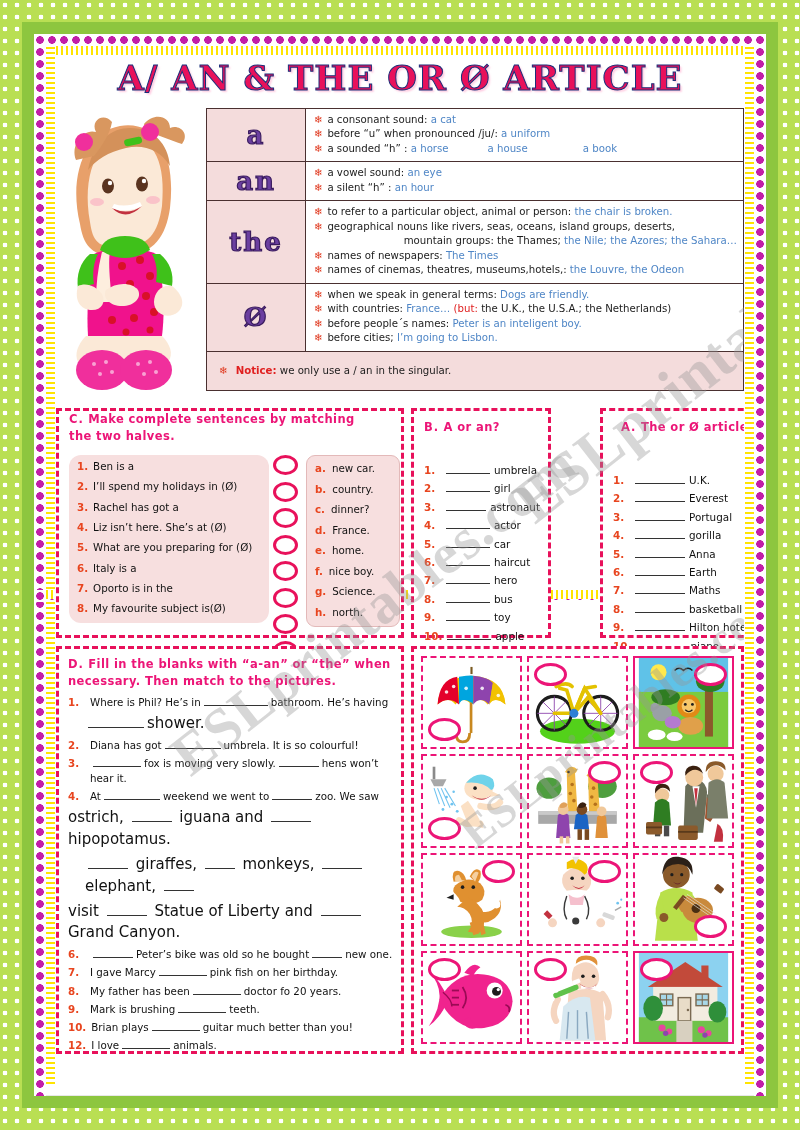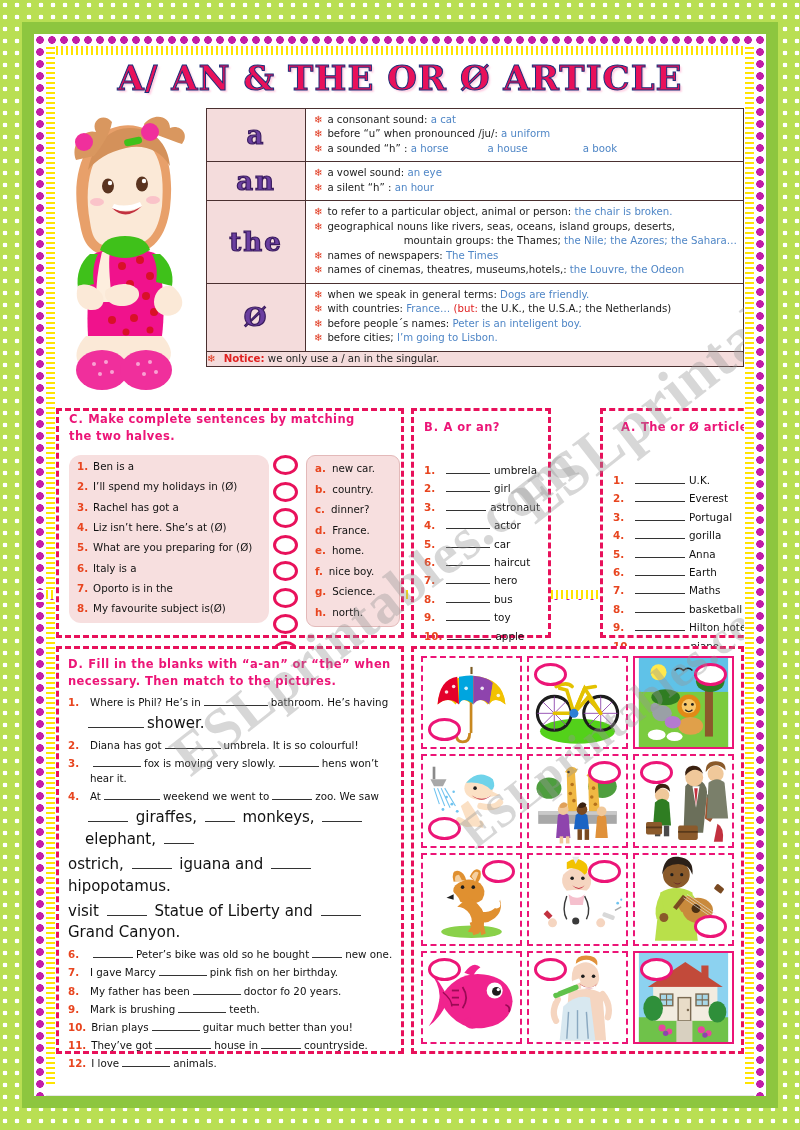--- a/index.html
+++ b/index.html
@@ -81,21 +81,21 @@
 
   
   .girl{position:absolute;left:-6px;top:48px;width:150px;height:300px;z-index:6;}
 
   
   .rules{
     position:absolute;left:150px;top:52px;width:538px;
     border:1.5px solid #4a3030;border-collapse:collapse;
     background:#fff;z-index:7;
   }
-  .rules td{border:1.2px solid #4a3030;vertical-align:middle;padding:0;}
+  .rules td{border:1.2px solid #4a3030;vertical-align:middle;padding:12px;}
   .rules .keycell{
     width:98px;background:#f4dcdc;text-align:center;padding:4px 0;
   }
   .keyword{
     font-family:"DejaVu Serif", serif;font-weight:bold;
     font-size:26px;color:#6b3fa0;
     -webkit-text-stroke:1.2px #3a1b5e;
     text-shadow:0 0 0 #fff;
     letter-spacing:2px;
   }
@@ -624,22 +624,22 @@
 
           <div class="d-item">
             <span class="num">3.</span>
             <span><span class="bl w48"></span><span>fox is moving very slowly.</span><span class="bl w40"></span><span>hens won’t hear it.</span></span>
           </div>
 
           <div class="d-item">
             <span class="num">4.</span>
             <span><span>At</span><span class="bl w56"></span><span>weekend we went to</span><span class="bl w40"></span><span>zoo. We saw</span></span>
           </div>
+          <div class="d-cont" style="padding-left:0;">ostrich, <span class="bl w40"></span> iguana and <span class="bl w40"></span> hipopotamus.</div>
           <div class="d-cont"><span class="bl w40"></span> giraffes, <span class="bl w30"></span> monkeys, <span class="bl w40"></span> elephant, <span class="bl w30"></span></div>
-          <div class="d-cont" style="padding-left:0;">ostrich, <span class="bl w40"></span> iguana and <span class="bl w40"></span> hipopotamus.</div>
 
           <div class="d-cont" style="padding-left:0;">visit <span class="bl w40"></span> Statue of Liberty and <span class="bl w40"></span> Grand Canyon.</div>
 
           <div class="d-item">
             <span class="num">6.</span>
             <span><span class="bl w40"></span><span>Peter’s bike was old so he bought</span><span class="bl w30"></span><span>new one.</span></span>
           </div>
 
           <div class="d-item">
             <span class="num">7.</span>
@@ -654,24 +654,20 @@
           <div class="d-item">
             <span class="num">9.</span>
             <span><span>Mark is brushing</span><span class="bl w48"></span><span>teeth.</span></span>
           </div>
 
           <div class="d-item">
             <span class="num">10.</span>
             <span><span>Brian plays</span><span class="bl w48"></span><span>guitar much better than you!</span></span>
           </div>
 
-          <div class="d-item">
-            <span class="num">11.</span>
-            <span><span>They’ve got</span><span class="bl w56"></span><span>house in</span><span class="bl w40"></span><span>countryside.</span></span>
-          </div>
 
           <div class="d-item">
             <span class="num">12.</span>
             <span><span>I love</span><span class="bl w48"></span><span>animals.</span></span>
           </div>
         </div>
       </div>
 
       <div class="dashbox pics">
         <div class="watermark wm3" style="left:10px;top:40px;">ESLprintables.com</div>

